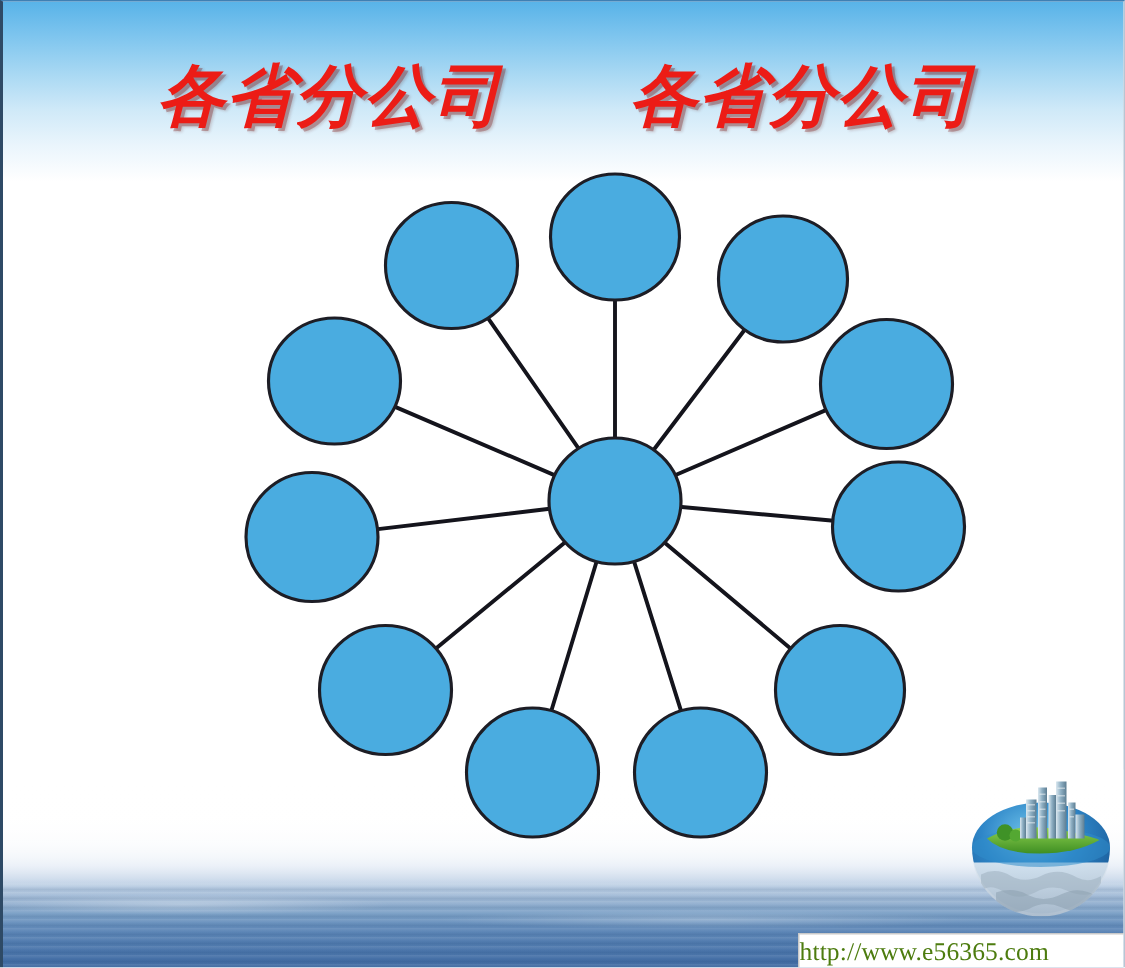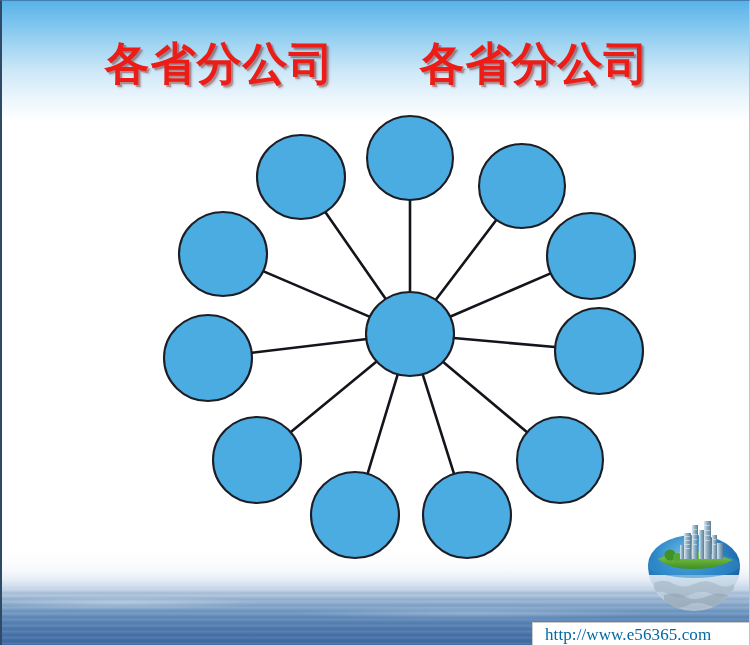--- a/index.html
+++ b/index.html
@@ -69,20 +69,21 @@
     position:absolute;
     left:0; top:33px; width:750px;
     text-align:center;
     white-space:nowrap;
   }
   .title-part {
     display:inline-block;
     font-family:"DejaVu Sans", sans-serif;
     font-size:45px;
     font-weight:bold;
+    font-style:italic;
     letter-spacing:1px;
     color:#ec1c16;
     text-shadow:
        2px 2px 0 rgba(120,10,8,0.30),
        3px 3px 2px rgba(90,10,8,0.18);
   }
   #title-gap { display:inline-block; width:76px; }
 
   
   #diagram {
@@ -114,22 +115,21 @@
     left:530px; top:621px;
     width:220px; height:24px;
     background:#ffffff;
     border-top:1px solid #c9c9c9;
     border-left:1px solid #c9c9c9;
     display:flex; align-items:center;
   }
   #url-text {
     font-family:"Liberation Serif", serif;
     font-size:17px;
-    color:#0369a1;
-    padding-left:12px;
+    color:#4d7c0f;
     letter-spacing:0.1px;
     white-space:nowrap;
   }
 </style>
 </head>
 <body>
 
 <div id="slide">
 
   <div class="sea-band sea-haze"></div>

